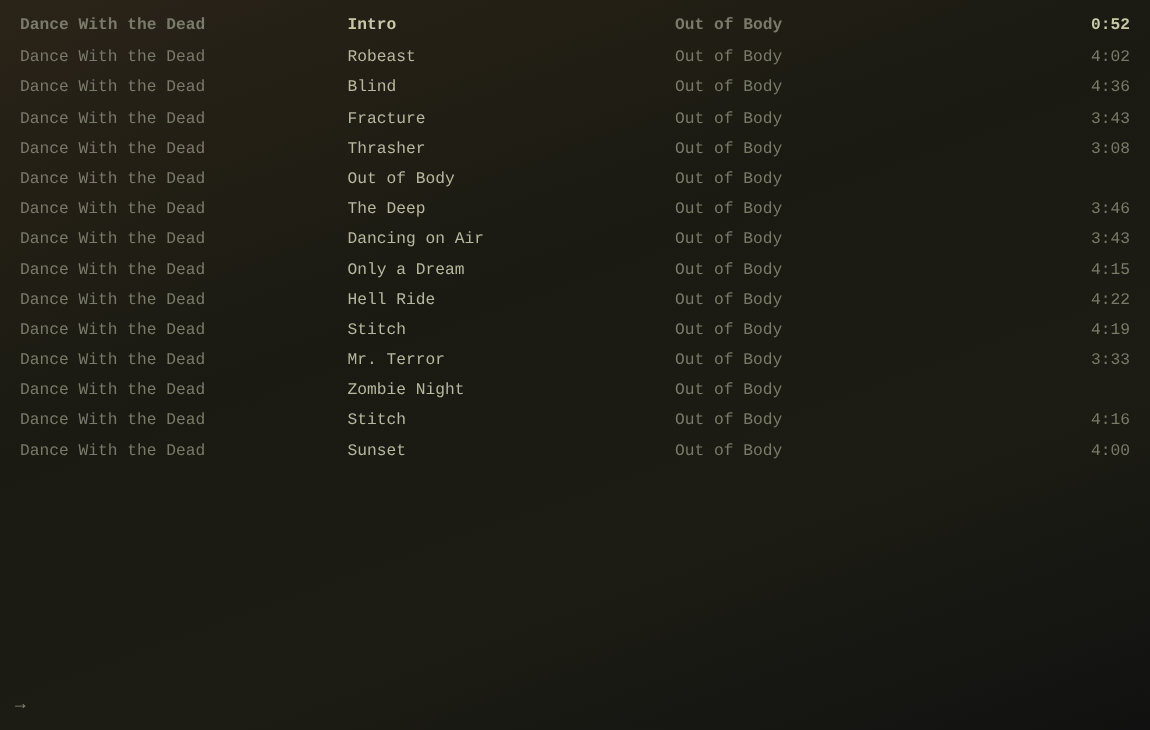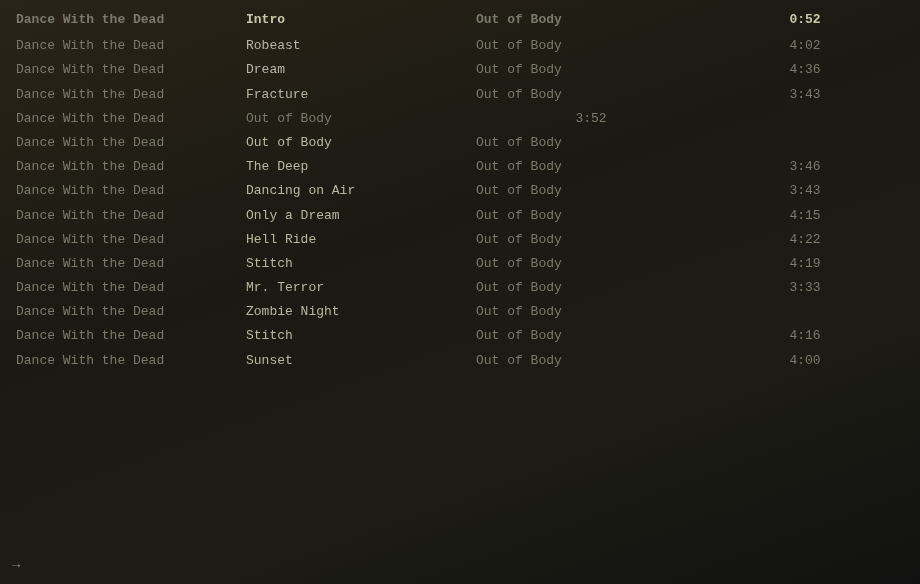--- a/index.html
+++ b/index.html
@@ -22,20 +22,21 @@
     .track-list {
       padding: 8px 0;
       width: 100%;
     }
 
     .track-row {
       display: grid;
       grid-template-columns: 230px 230px 230px 1fr;
       padding: 3px 16px;
       line-height: 1.4;
+      gap: 32px;
     }
 
     .track-row.header {
       color: #c8c8a8;
       font-weight: bold;
       margin-bottom: 2px;
     }
 
     .col-artist {
       color: #7a7a6a;
@@ -47,21 +48,21 @@
 
     .header .col-title {
       color: #c8c8a8;
     }
 
     .col-album {
       color: #7a7a6a;
     }
 
     .col-duration {
-      text-align: center;
+      text-align: right;
       color: #7a7a6a;
     }
 
     .header .col-duration {
       color: #c8c8a8;
     }
 
     .arrow-indicator {
       position: absolute;
       bottom: 12px;
@@ -84,34 +85,35 @@
 
   <div id="tracks-container">
   <div class="track-row">
         <span class="col-artist">Dance With the Dead</span>
         <span class="col-title">Robeast</span>
         <span class="col-album">Out of Body</span>
         <span class="col-duration">4:02</span>
       </div>
       <div class="track-row">
         <span class="col-artist">Dance With the Dead</span>
-        <span class="col-title">Dream</span>
+        <span class="col-title">Blind</span>
         <span class="col-album">Out of Body</span>
         <span class="col-duration">4:36</span>
       </div>
       <div class="track-row">
         <span class="col-artist">Dance With the Dead</span>
         <span class="col-title">Fracture</span>
         <span class="col-album">Out of Body</span>
         <span class="col-duration">3:43</span>
       </div>
       <div class="track-row">
         <span class="col-artist">Dance With the Dead</span>
+        <span class="col-title">Thrasher</span>
         <span class="col-album">Out of Body</span>
-        <span class="col-duration">3:52</span>
+        <span class="col-duration">3:08</span>
       </div>
       <div class="track-row">
         <span class="col-artist">Dance With the Dead</span>
         <span class="col-title">Out of Body</span>
         <span class="col-album">Out of Body</span>
       </div>
       <div class="track-row">
         <span class="col-artist">Dance With the Dead</span>
         <span class="col-title">The Deep</span>
         <span class="col-album">Out of Body</span>

